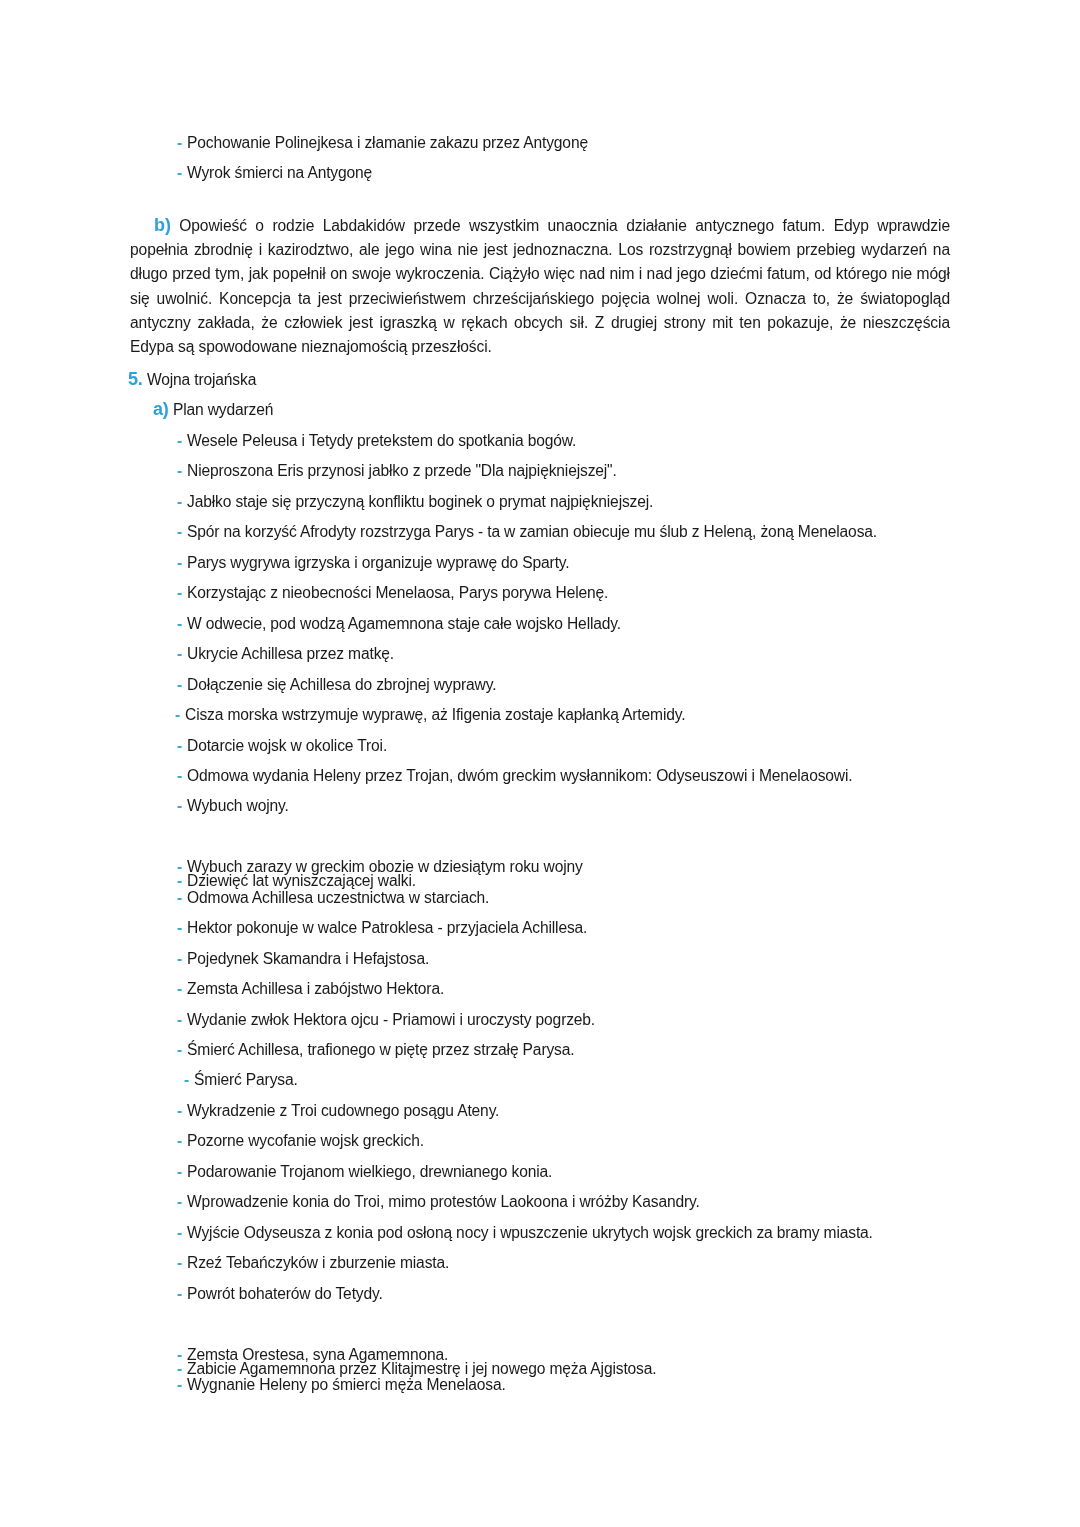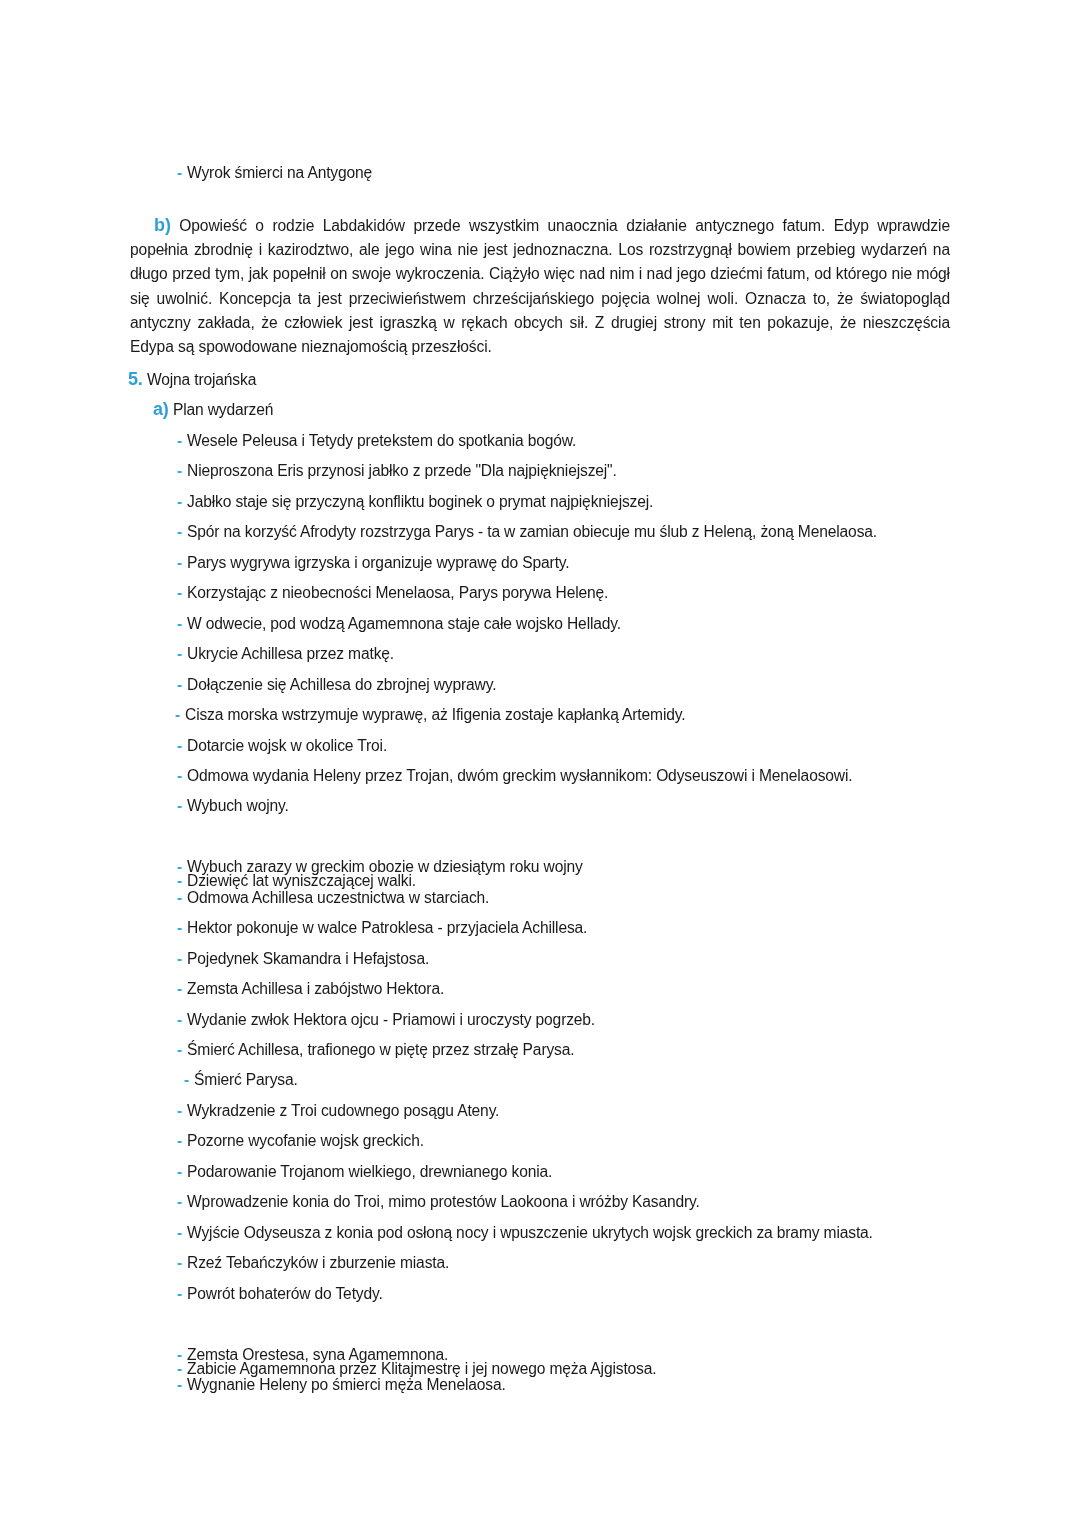--- a/index.html
+++ b/index.html
@@ -55,20 +55,23 @@
       color: #2e9fd8;
       font-weight: bold;
       font-size: 18px;
     }
   </style>
 </head>
 <body>
 
 <div class="page">
 
+  <div class="line" style="left:177px; top:133px;">
+    <span class="dash">-</span><span>Pochowanie Polinejkesa i złamanie zakazu przez Antygonę</span>
+  </div>
   <div class="line" style="left:177px; top:163px;">
     <span class="dash">-</span><span>Wyrok śmierci na Antygonę</span>
   </div>
 
   <div class="para" style="top:192px;margin-top:21px;">
     <span class="first-indent"></span><span class="accent-b">b)</span> <span>Opowieść o rodzie Labdakidów przede wszystkim unaocznia działanie antycznego fatum. Edyp wprawdzie popełnia zbrodnię i kazirodztwo, ale jego wina nie jest jednoznaczna. Los rozstrzygnął bowiem przebieg wydarzeń na długo przed tym, jak popełnił on swoje wykroczenia. Ciążyło więc nad nim i nad jego dziećmi fatum, od którego nie mógł się uwolnić. Koncepcja ta jest przeciwieństwem chrześcijańskiego pojęcia wolnej woli. Oznacza to, że światopogląd antyczny zakłada, że człowiek jest igraszką w rękach obcych sił. Z drugiej strony mit ten pokazuje, że nieszczęścia Edypa są spowodowane nieznajomością przeszłości.</span>
   </div>
 
   <div class="line" style="left:128px; top:369px;">
     <span class="accent num">5.</span>

